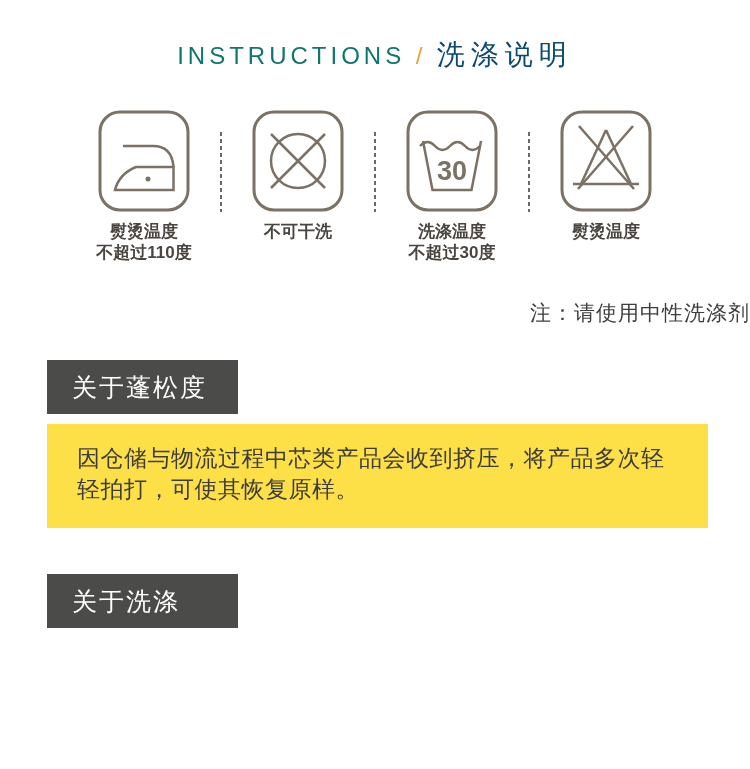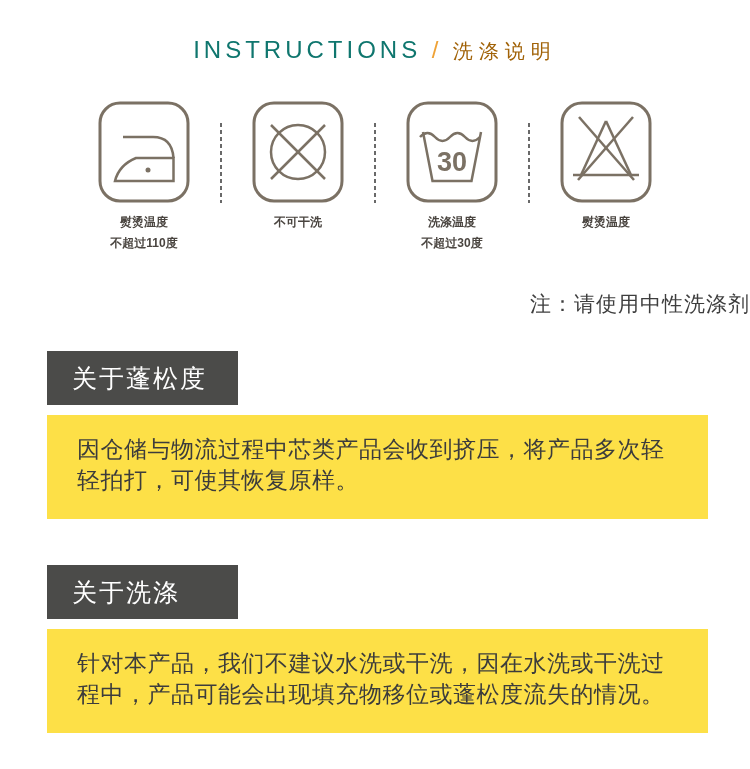--- a/index.html
+++ b/index.html
@@ -24,23 +24,23 @@
     font-weight: 400;
     letter-spacing: 4px;
     color: #0f766e;
   }
   .title-sep {
     font-size: 24px;
     color: #efa236;
     margin: 0 10px 0 6px;
   }
   .title-zh {
-    font-size: 20px;
+    font-size: 28px;
     letter-spacing: 6px;
-    color: #a16207;
+    color: #0c4a6e;
   }
 
   
   .icons-row {
     margin-top: 36px;
     display: flex;
     justify-content: center;
     align-items: flex-start;
   }
   .symbol-col {
@@ -53,21 +53,21 @@
   .divider {
     width: 2px;
     height: 80px;
     margin: 22px -1px 0 -1px;
     background: repeating-linear-gradient(
       to bottom, #696969 0px, #696969 4px, transparent 4px, transparent 7px);
   }
   .symbol-label {
     margin-top: 9px;
     text-align: center;
-    font-size: 12px;
+    font-size: 17px;
     font-weight: 700;
     color: #4a4540;
     line-height: 21px;
   }
   .symbol-label span { display: block; }
 
   
   .note {
     margin-top: 36px;
     text-align: right;
@@ -184,16 +184,15 @@
 
   <p class="note">注：请使用中性洗涤剂</p>
 
   <div class="info-section sec-1">
     <div class="section-header">关于蓬松度</div>
     <div class="section-body">因仓储与物流过程中芯类产品会收到挤压，将产品多次轻轻拍打，可使其恢复原样。</div>
   </div>
 
   <div class="info-section sec-2">
     <div class="section-header">关于洗涤</div>
-    <div class="section-body">针对本产品，我们不建议水洗或干洗，因在水洗或干洗过程中，产品可能会出现填充物移位或蓬松度流失的情况。</div>
   </div>
 
 </div>
 
 </body></html>

